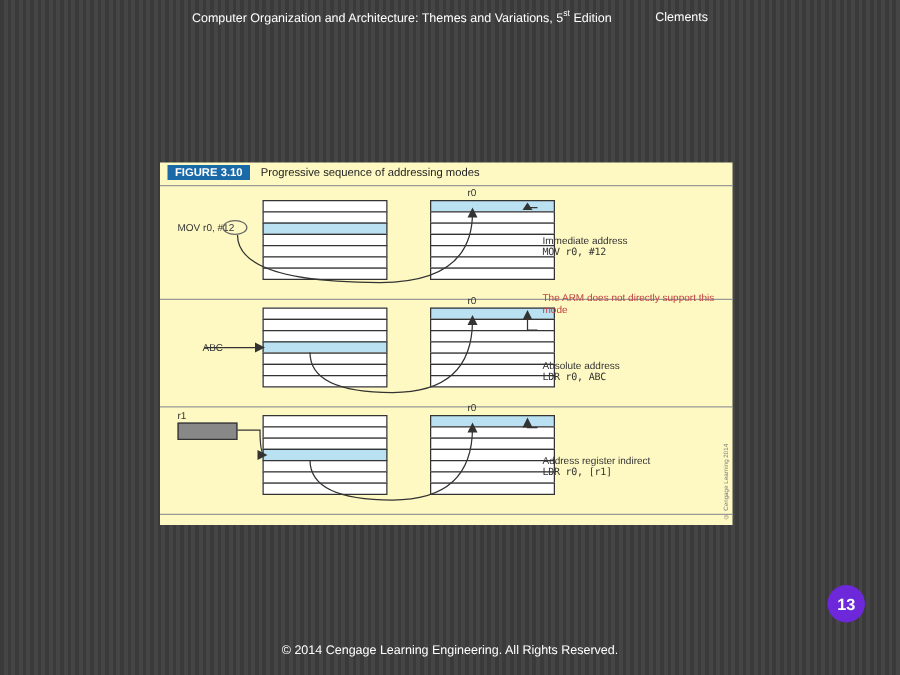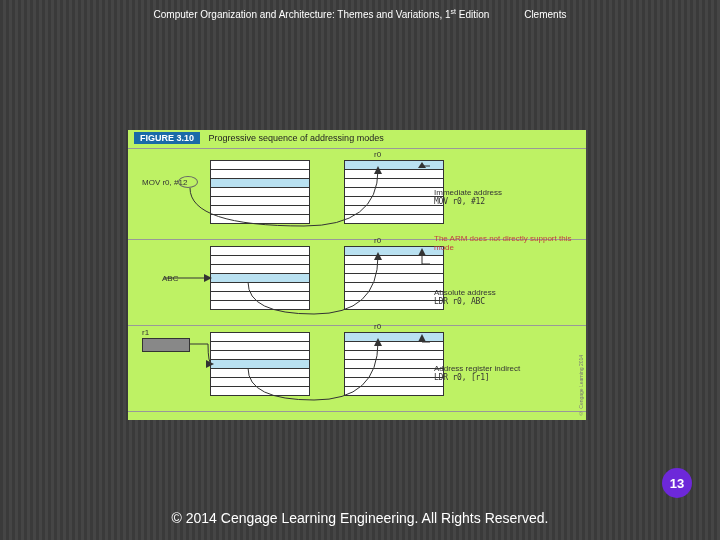--- a/index.html
+++ b/index.html
@@ -38,21 +38,21 @@
     font-size: 10px;
   }
   .header sup { font-size: 7px; }
   .author { margin-left: 32px; }
   .figure-wrap {
     position: absolute;
     top: 130px;
     left: 128px;
     width: 458px;
     height: 290px;
-    background: #bef264;
+    background: #fef9c3;
   }
   .fig-title {
     position: absolute;
     top: 2px;
     left: 6px;
     font-size: 9px;
     color: #222;
   }
   .fig-badge {
     display: inline-block;
@@ -175,31 +175,31 @@
     display: flex;
     align-items: center;
     justify-content: center;
   }
   .footer {
     position: absolute;
     bottom: 14px;
     left: 0; right: 0;
     text-align: center;
     color: #fff;
-    font-size: 14px;
+    font-size: 10px;
   }
 </style>
 </head>
 <body>
 
 <div class="stripes"></div>
 <div class="content">
 
   <div class="header">
-    <span>Computer Organization and Architecture: Themes and Variations, 1</span><sup>st</sup><span> Edition</span>
+    <span>Computer Organization and Architecture: Themes and Variations, 5</span><sup>st</sup><span> Edition</span>
     <span class="author">Clements</span>
   </div>
 
   <div class="figure-wrap">
     <div class="fig-title">
       <span class="fig-badge">FIGURE 3.10</span>
       <span>Progressive sequence of addressing modes</span>
     </div>
     <div class="hr-top"></div>
 

